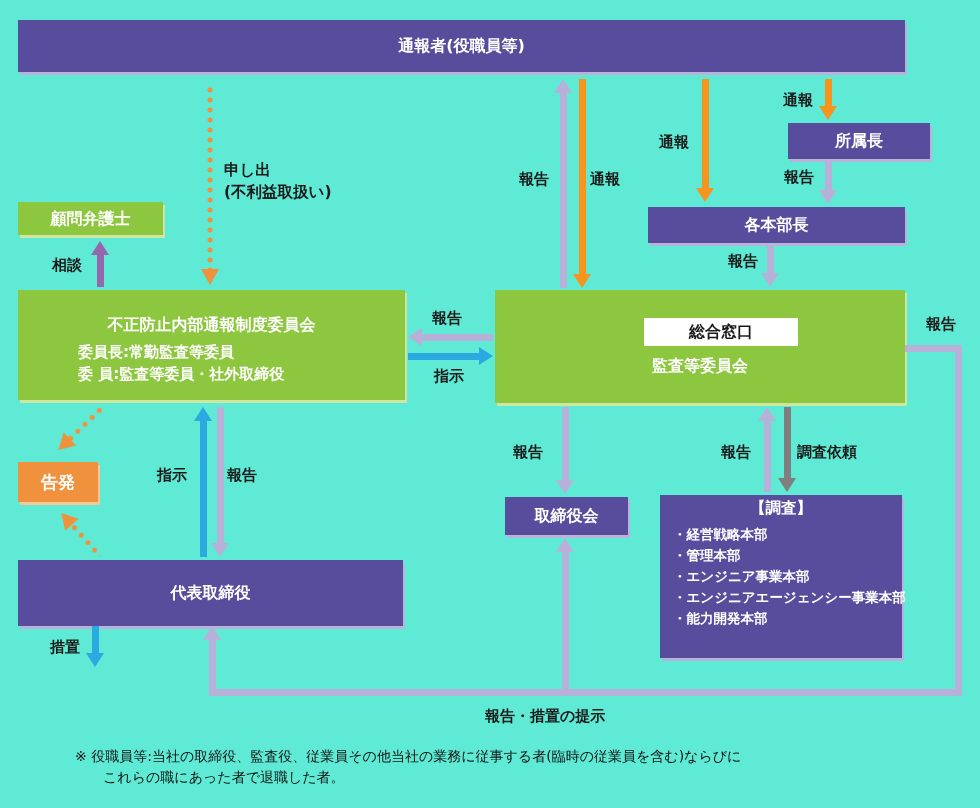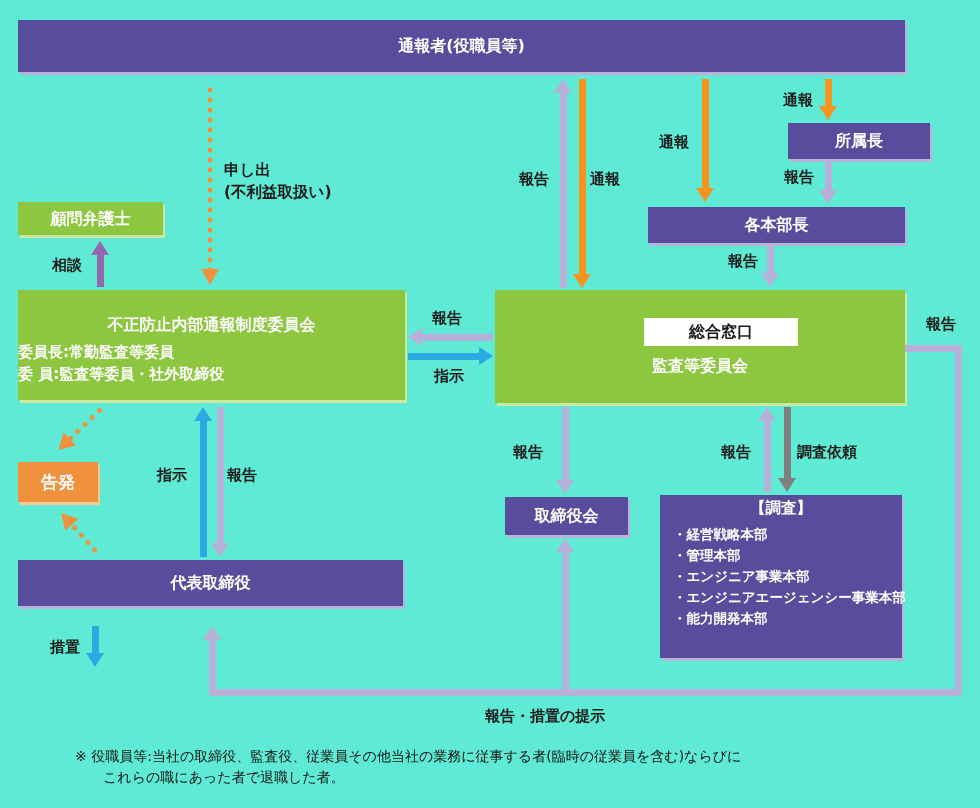--- a/index.html
+++ b/index.html
@@ -51,21 +51,21 @@
   .seg { position:absolute; background:#b7b1d9; }
   .tri-up { position:absolute; width:0; height:0;
             border-left:9px solid transparent; border-right:9px solid transparent;
             border-bottom:14px solid #b7b1d9; }
 
   
   .lbl { position:absolute; font-size:15px; font-weight:600; color:#1a1a1a; white-space:nowrap; }
   .foot { position:absolute; font-size:14px; color:#111; white-space:nowrap; }
 
   .committee-title { text-align:center; padding-top:25px; font-size:16px; }
-  .committee-members { margin-top:5px; font-size:15px; line-height:22px; font-weight:bold; }
+  .committee-members { margin-top:5px; padding-left:60px; font-size:15px; line-height:22px; font-weight:bold; }
   .inv-title { text-align:center; padding-top:3px; font-size:15.5px; }
   .inv-items { margin-top:5px; padding-left:13px; font-size:13.5px; line-height:21px; font-weight:bold; white-space:nowrap; }
 </style>
 </head>
 <body>
 
 <div id="canvas">
 
   <div class="node purple" style="left:18px; top:20px; width:887px; height:52px;">通報者(役職員等)</div>
 
@@ -94,21 +94,21 @@
     <div class="inv-title">【調査】</div>
     <div class="inv-items">
       <div>・経営戦略本部</div>
       <div>・管理本部</div>
       <div>・エンジニア事業本部</div>
       <div>・エンジニアエージェンシー事業本部</div>
       <div>・能力開発本部</div>
     </div>
   </div>
 
-  <div class="node purple" style="left:18px; top:560px; width:385px; height:46px;">代表取締役</div>
+  <div class="node purple" style="left:18px; top:560px; width:385px; height:66px;">代表取締役</div>
 
   <div class="node orange" style="left:18px; top:462px; width:80px; height:40px; font-size:17px;">告発</div>
 
 
   <div class="dv down" style="left:201px; top:85px; height:200px;">
     <div class="dots"></div>
       <div class="hd"></div>
   </div>
   <div class="dv down" style="left:94px; top:407px; height:62px; transform:rotate(46deg); transform-origin:50% 0;">
     <div class="dots"></div>

